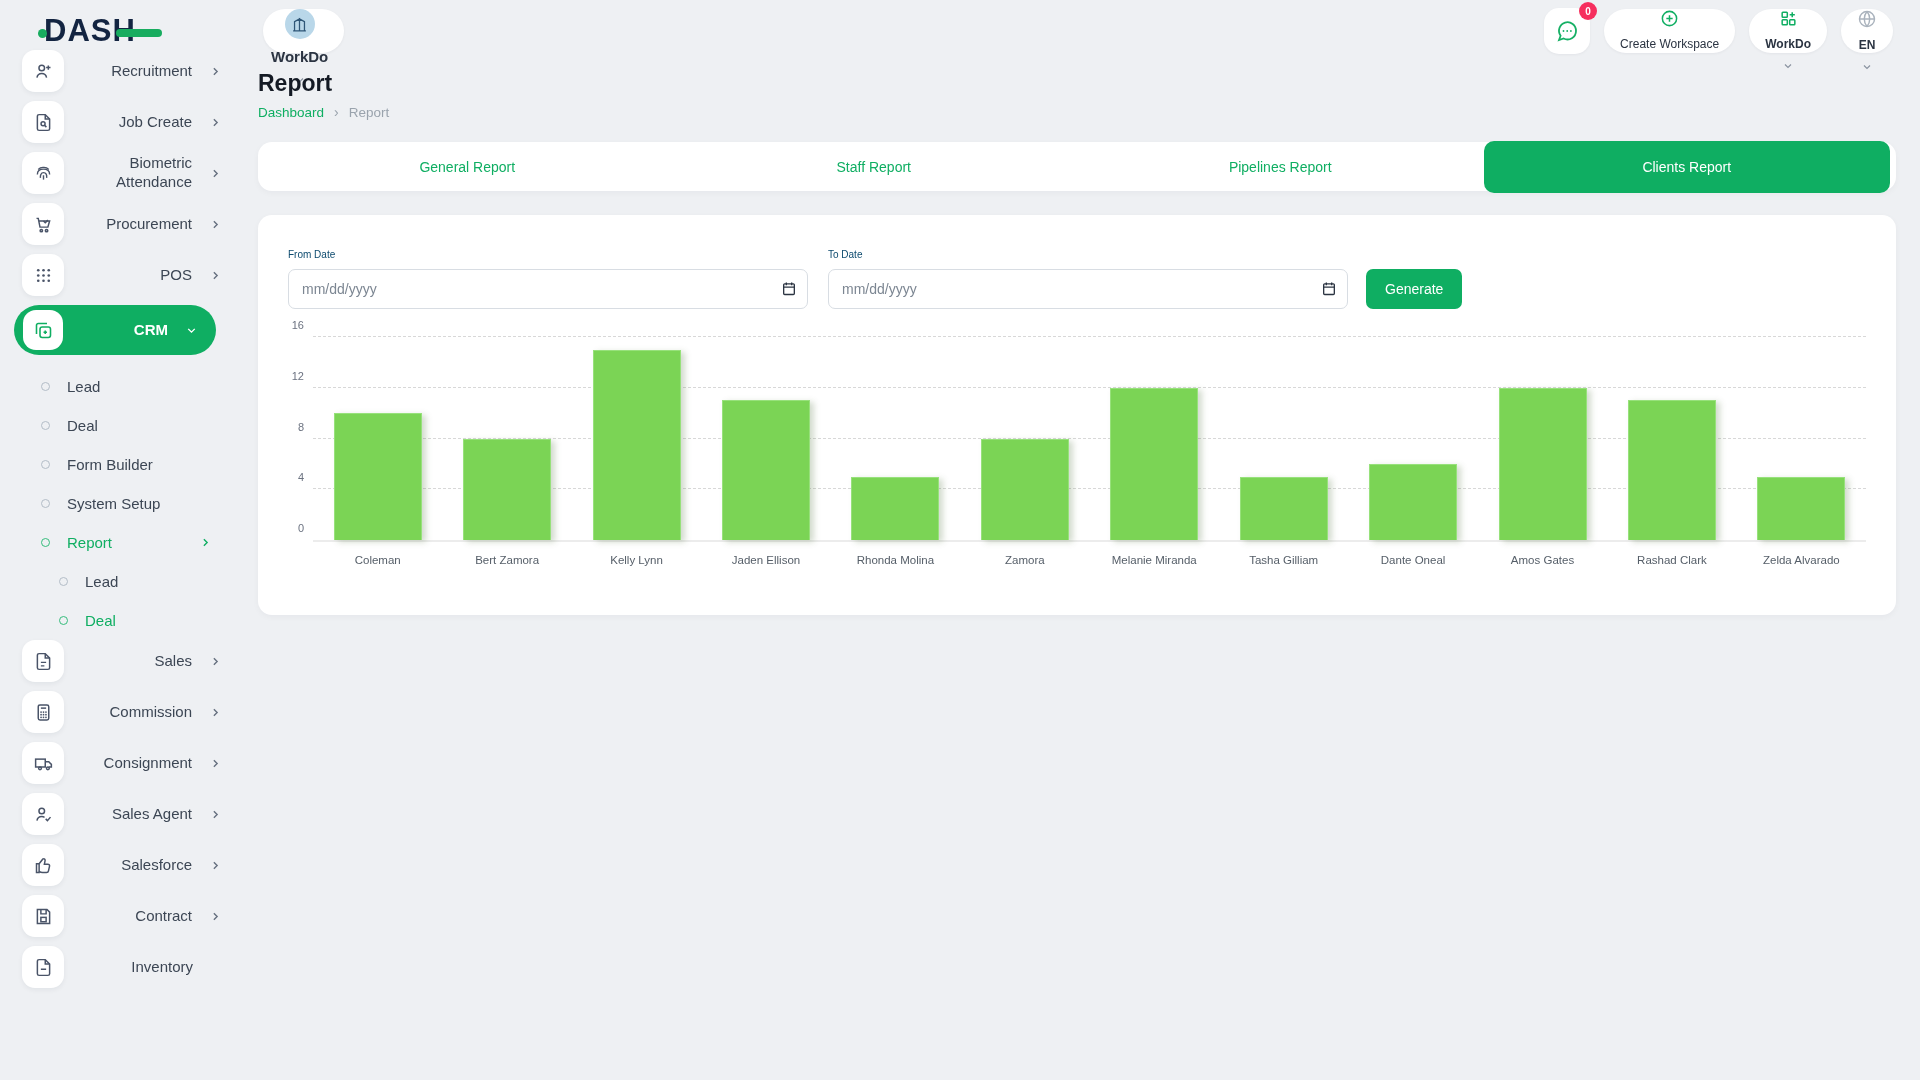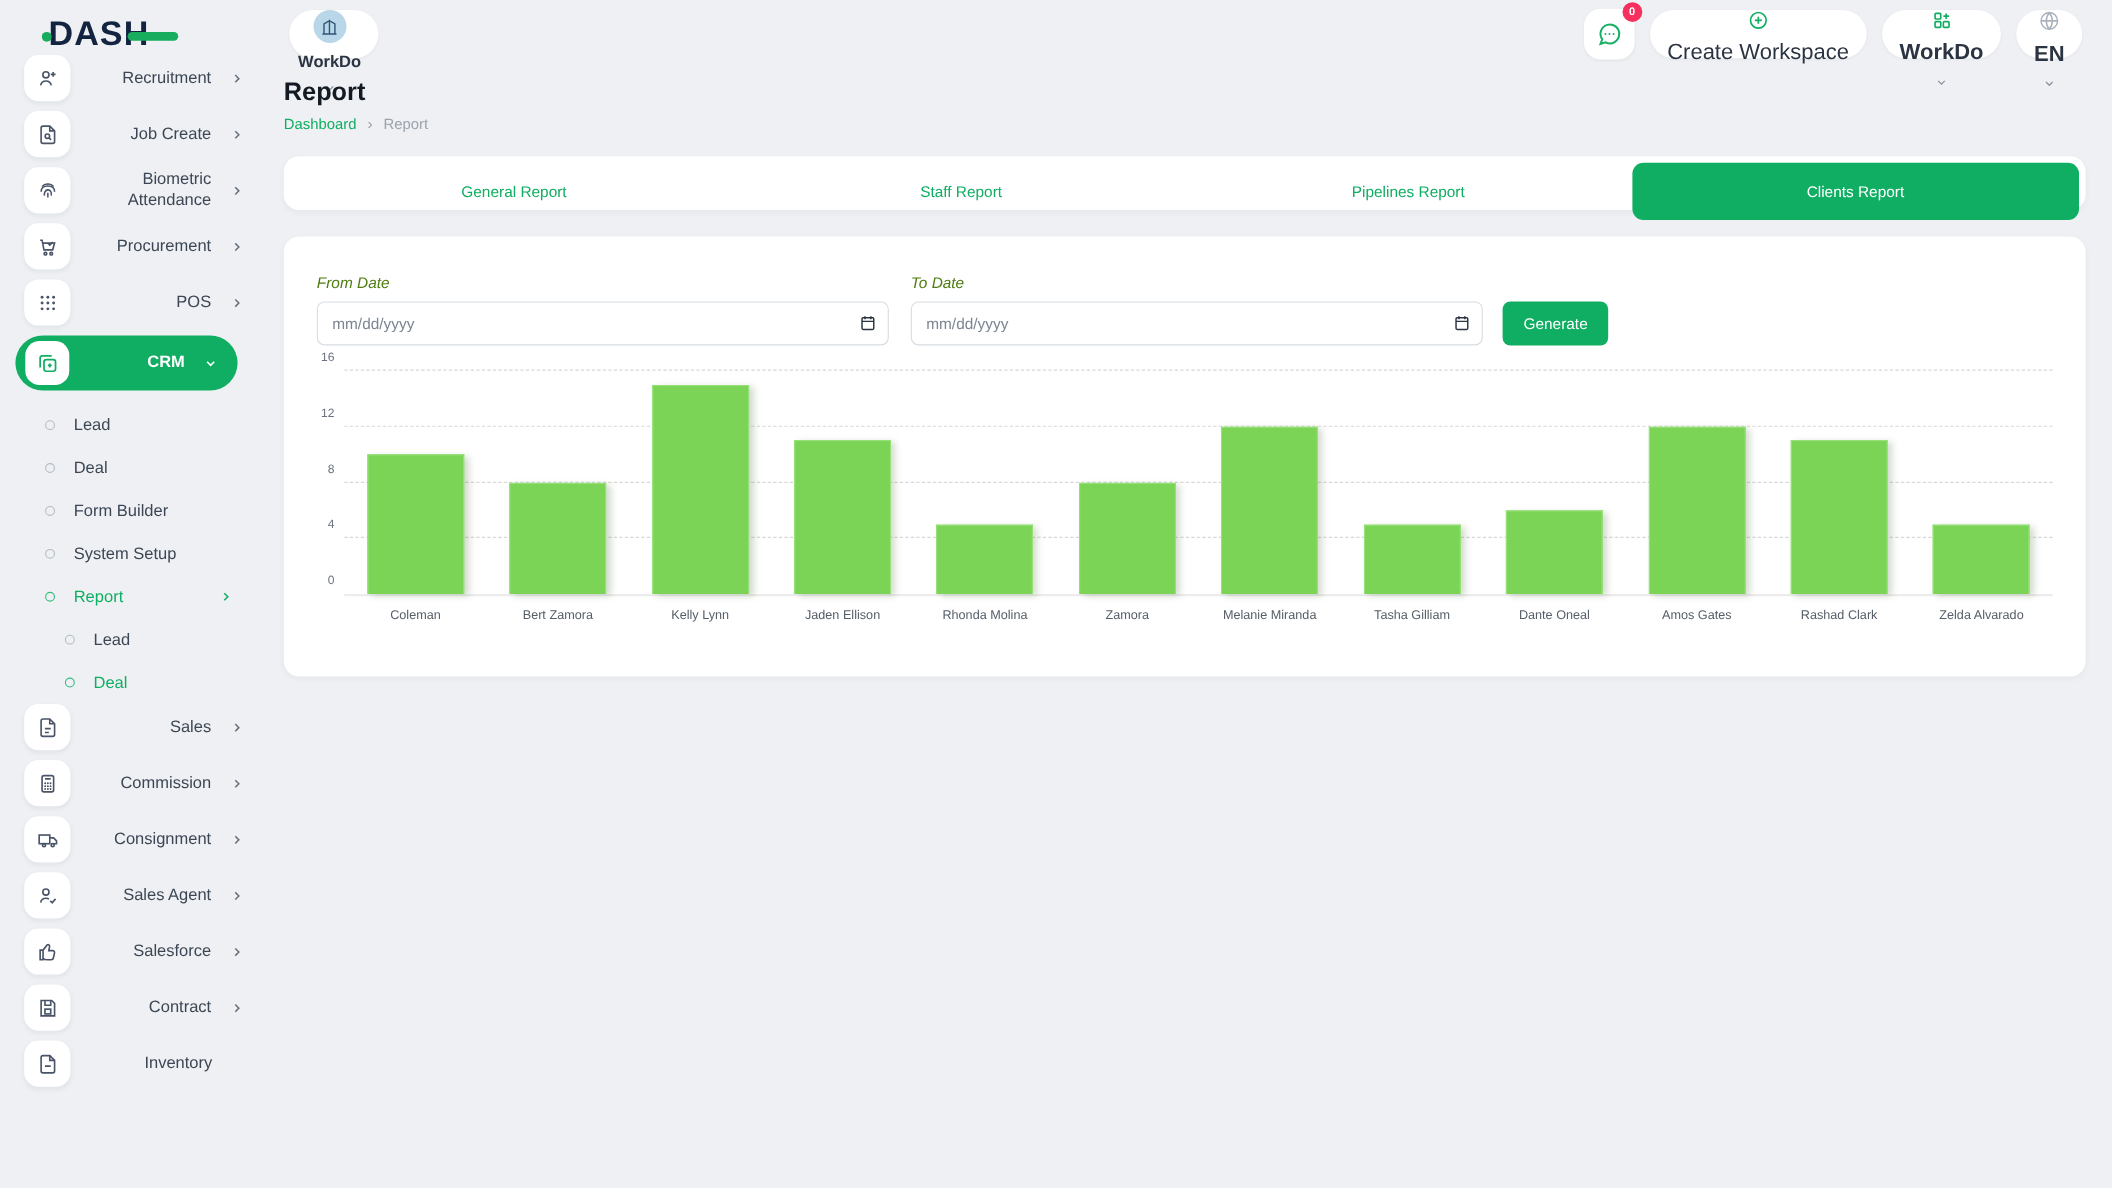--- a/index.html
+++ b/index.html
@@ -34,40 +34,40 @@
   .pill { background:#fff; border-radius:24px; height:44px; display:flex; align-items:center; gap:9px;
     padding:0 16px; box-shadow:0 1px 3px rgba(16,24,40,.05); cursor:pointer;flex-direction:column; }
   .avatar { width:30px; height:30px; border-radius:50%; background:#b9d7e9; color:#2e5677;
     display:flex; align-items:center; justify-content:center; flex:none; }
   .ws-name { font-size:15px; font-weight:bold; color:#2b3442; }
   .top-right { margin-left:auto; display:flex; align-items:center; gap:14px; }
   .icon-btn { position:relative; width:46px; height:46px; border-radius:15px; background:#fff; border:none;
     display:flex; align-items:center; justify-content:center; box-shadow:0 1px 3px rgba(16,24,40,.05); cursor:pointer; color:#16b065; }
   .badge { position:absolute; top:-6px; right:-7px; min-width:18px; height:18px; border-radius:9px; background:#f62f5e;
     color:#fff; font-size:10px; font-weight:bold; display:flex; align-items:center; justify-content:center; padding:0 5px; }
-  .pill .lbl { font-size:20px; color:#2b3442; }
+  .pill .lbl { font-size:12px; color:#2b3442; }
   .chev { color:#8a93a0; display:flex; }
   .green-txt { color:#0fae62; font-weight:bold; }
 
   
   .main { position:absolute; left:258px; top:62px; width:1638px; }
   .page-title { font-size:23px; font-weight:bold; color:#141a24; margin-top:8px; }
   .crumbs { display:flex; align-items:center; gap:10px; margin-top:7px; font-size:13.5px; }
   .crumb-link { color:#0fae62; text-decoration:none; cursor:pointer; }
   .crumb-sep { color:#9aa3ad; font-size:14px; }
   .crumb-cur { color:#9aa3ad; }
 
   .card { background:#fff; border-radius:14px; box-shadow:0 2px 6px rgba(16,24,40,.04); }
-  .tabs { margin-top:22px; height:49px; display:flex; align-items:flex-start; padding:6px; }
+  .tabs { margin-top:22px; height:49px; display:flex; align-items:center; padding:6px; }
   .tab { flex:1; height:52px; display:flex; align-items:center; justify-content:center;
     font-size:14px; color:#0fae62; border-radius:10px; cursor:pointer; }
   .tab.active { background:#0fae62; color:#fff; }
 
   .panel { margin-top:24px; height:400px; padding:34px 30px 0 30px; position:relative; }
-  .f-label { font-size:14px; color:#4d7c0f; margin-bottom:9px;font-style:italic; }
+  .f-label { font-size:10px; color:#0c4a6e; margin-bottom:9px; }
   .f-row { display:flex; align-items:flex-end; gap:20px; }
   .f-group { width:520px; }
   .date-wrap { position:relative; }
   .date-input { width:100%; height:40px; border:1px solid #d8dde3; border-radius:7px; padding:0 38px 0 13px;
     font-size:14px; color:#2b3442; font-family:"Liberation Sans",sans-serif; outline:none; background:#fff; }
   .date-input::placeholder { color:#7c8692; }
   .cal-icon { position:absolute; right:11px; top:11px; color:#2b3442; pointer-events:none; }
   .gen-btn { height:40px; padding:0 19px; background:#0fae62; color:#fff; border:none; border-radius:7px;
     font-size:14px; font-family:"Liberation Sans",sans-serif; cursor:pointer; margin-left:-2px; }
 

